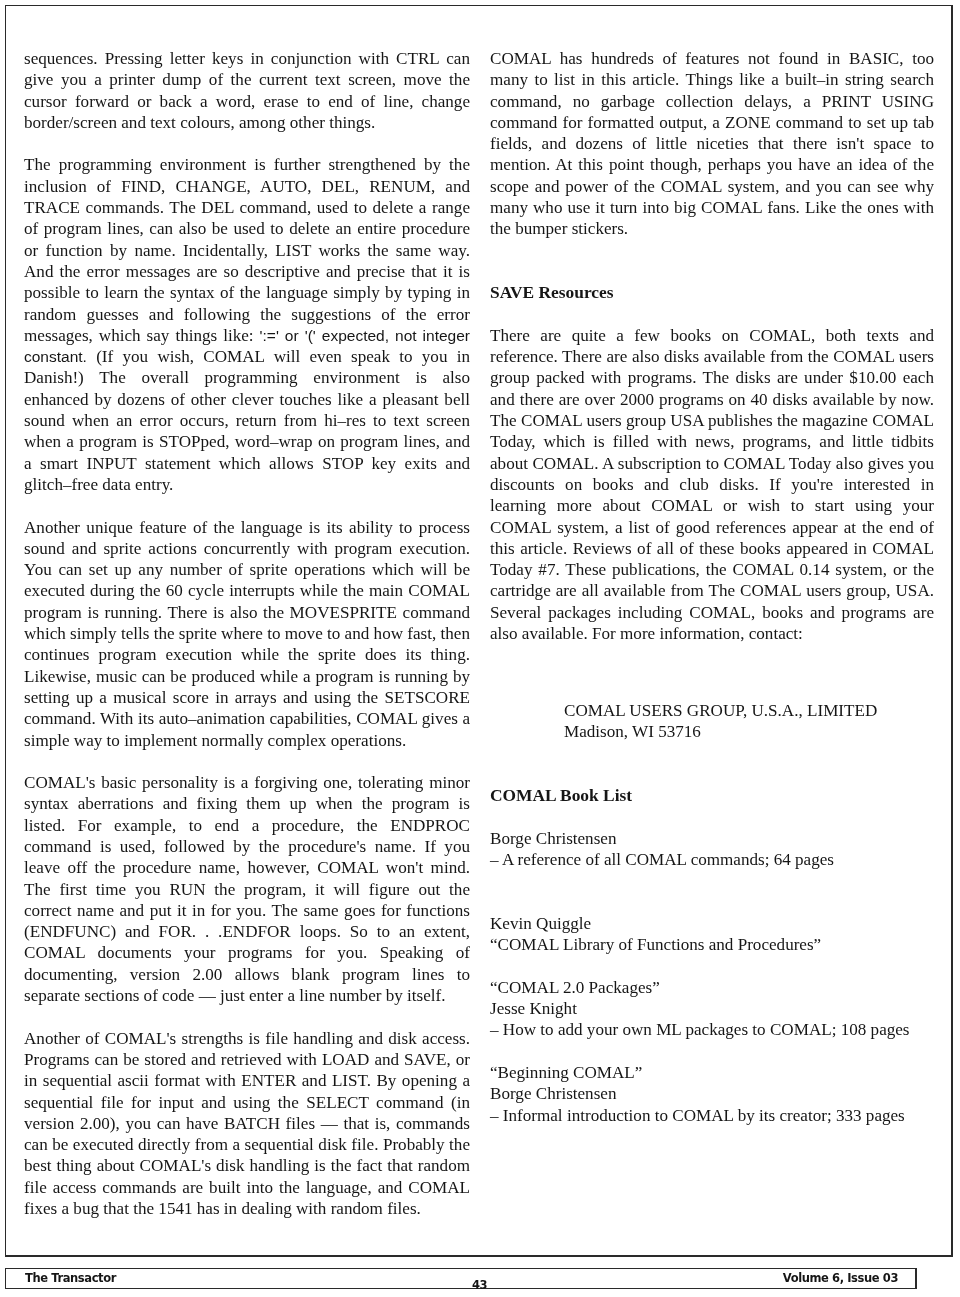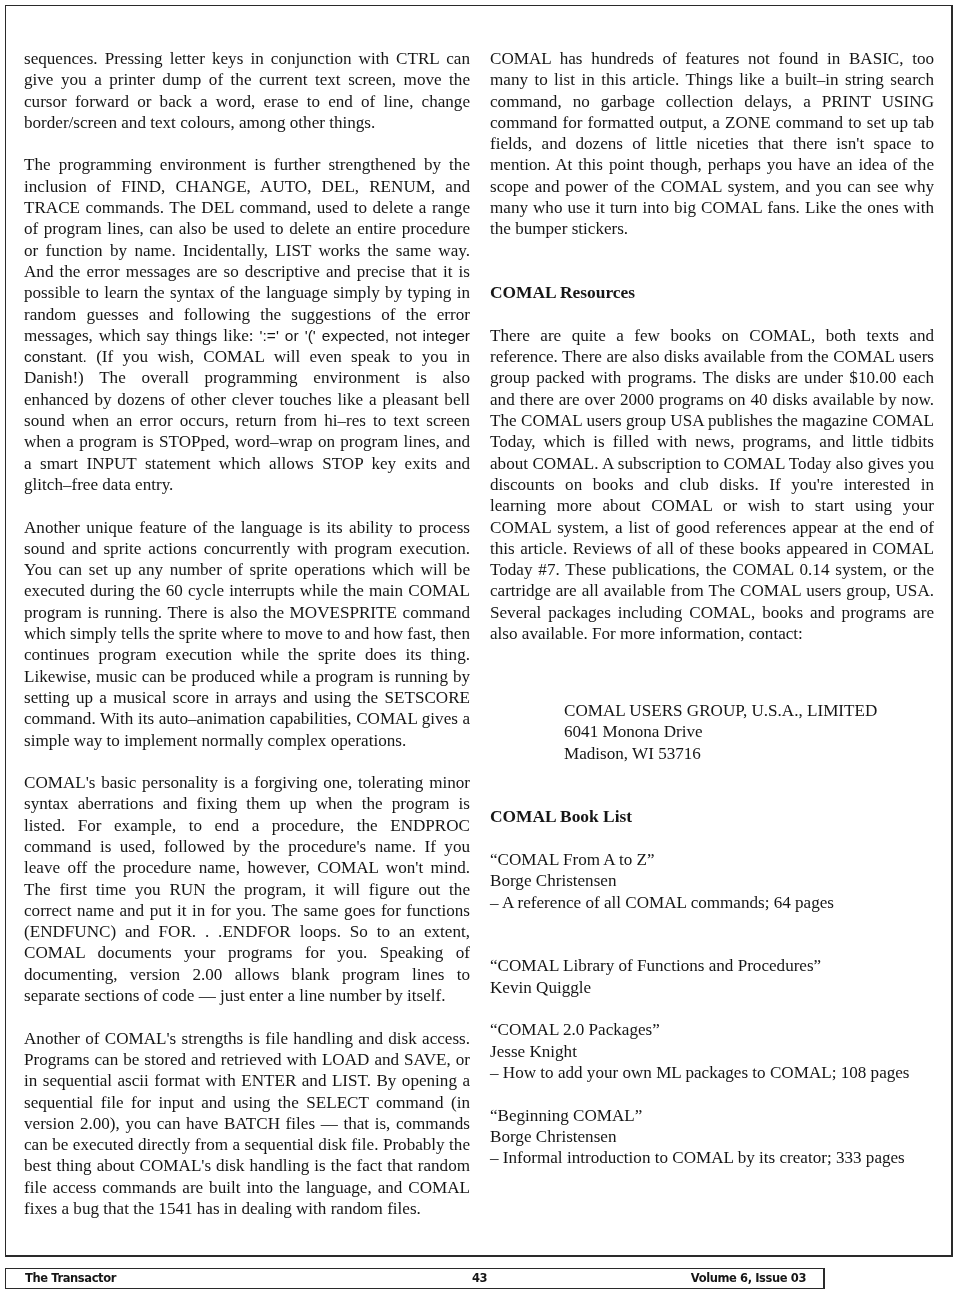--- a/index.html
+++ b/index.html
@@ -8,26 +8,26 @@
   .frame { position:absolute; left:5px; top:5px; width:948px; height:1252px;
            border:1.5px solid #2a2a2a; border-right-width:2px; border-bottom-width:2px; box-sizing:border-box; }
   .col { position:absolute; top:48px; font-size:17.1px; line-height:21.3px; }
   .col.left { left:24px; width:446px; }
   .col.right { left:490px; width:444px; }
   .para { margin:0; text-align:justify; text-align-last:left; }
   .gap { height:21.3px; }
   .heading { margin:0; font-weight:bold; font-size:17.4px; line-height:21.3px; }
   .address { margin:13px 0 0 74px; }
   .address div, .book div { white-space:nowrap; }
-  .footer { position:absolute; left:5px; top:1268px; width:820px; height:21px;
+  .footer { position:absolute; left:5px; top:1268px; width:912px; height:21px;
             border:1.5px solid #2a2a2a; border-right-width:2px; box-sizing:border-box;
             font-family:"DejaVu Sans","Liberation Sans",sans-serif; font-weight:bold;
             font-size:11.5px; letter-spacing:-0.4px; }
   .footer span { position:absolute; top:2px; }
-  .f-left { left:19px; } .f-mid { left:466px; } .f-right { right:17px;text-align:right; }
+  .f-left { left:19px; } .f-mid { left:466px;margin-top:7px; } .f-right { right:17px;text-align:right; }
   .mono-tt { font-family:"Liberation Sans","DejaVu Sans",sans-serif; font-size:15.5px; }
 </style>
 </head>
 <body>
 
 <div class="frame"></div>
 
 <div class="col left">
   <p class="para">sequences. Pressing letter keys in conjunction with CTRL can give you a printer dump of the current text screen, move the cursor forward or back a word, erase to end of line, change border/screen and text colours, among other things.</p>
   <div class="gap"></div>
@@ -37,44 +37,42 @@
   <div class="gap"></div>
   <p class="para">COMAL's basic personality is a forgiving one, tolerating minor syntax aberrations and fixing them up when the program is listed. For example, to end a procedure, the ENDPROC command is used, followed by the procedure's name. If you leave off the procedure name, however, COMAL won't mind. The first time you RUN the program, it will figure out the correct name and put it in for you. The same goes for functions (ENDFUNC) and FOR. . .ENDFOR loops. So to an extent, COMAL documents your programs for you. Speaking of documenting, version 2.00 allows blank program lines to separate sections of code — just enter a line number by itself.</p>
   <div class="gap"></div>
   <p class="para">Another of COMAL's strengths is file handling and disk access. Programs can be stored and retrieved with LOAD and SAVE, or in sequential ascii format with ENTER and LIST. By opening a sequential file for input and using the SELECT command (in version 2.00), you can have BATCH files — that is, commands can be executed directly from a sequential disk file. Probably the best thing about COMAL's disk handling is the fact that random file access commands are built into the language, and COMAL fixes a bug that the 1541 has in dealing with random files.</p>
 </div>
 
 <div class="col right">
   <p class="para">COMAL has hundreds of features not found in BASIC, too many to list in this article. Things like a built–in string search command, no garbage collection delays, a PRINT USING command for formatted output, a ZONE command to set up tab fields, and dozens of little niceties that there isn't space to mention. At this point though, perhaps you have an idea of the scope and power of the COMAL system, and you can see why many who use it turn into big COMAL fans. Like the ones with the bumper stickers.</p>
   <div class="gap"></div>
   <div class="gap"></div>
-  <h3 class="heading">COMAL Resources</h3>
+  <h3 class="heading">SAVE Resources</h3>
   <div class="gap"></div>
   <p class="para">There are quite a few books on COMAL, both texts and reference. There are also disks available from the COMAL users group packed with programs. The disks are under $10.00 each and there are over 2000 programs on 40 disks available by now. The COMAL users group USA publishes the magazine COMAL Today, which is filled with news, programs, and little tidbits about COMAL. A subscription to COMAL Today also gives you discounts on books and club disks. If you're interested in learning more about COMAL or wish to start using your COMAL system, a list of good references appear at the end of this article. Reviews of all of these books appeared in COMAL Today #7. These publications, the COMAL 0.14 system, or the cartridge are all available from The COMAL users group, USA. Several packages including COMAL, books and programs are also available. For more information, contact:</p>
   <div class="gap"></div>
   <div class="gap"></div>
   <div class="address">
     <div>COMAL USERS GROUP, U.S.A., LIMITED</div>
-    <div>6041 Monona Drive</div>
     <div>Madison, WI 53716</div>
   </div>
   <div class="gap"></div>
   <div class="gap"></div>
   <h3 class="heading">COMAL Book List</h3>
   <div class="gap"></div>
   <div class="book">
-    <div>“COMAL From A to Z”</div>
     <div>Borge Christensen</div>
     <div>– A reference of all COMAL commands; 64 pages</div>
   </div>
   <div class="gap"></div>
   <div class="gap"></div>
   <div class="book">
+    <div>Kevin Quiggle</div>
     <div>“COMAL Library of Functions and Procedures”</div>
-    <div>Kevin Quiggle</div>
   </div>
   <div class="gap"></div>
   <div class="book">
     <div>“COMAL 2.0 Packages”</div>
     <div>Jesse Knight</div>
     <div>– How to add your own ML packages to COMAL; 108 pages</div>
   </div>
   <div class="gap"></div>
   <div class="book">
     <div>“Beginning COMAL”</div>

